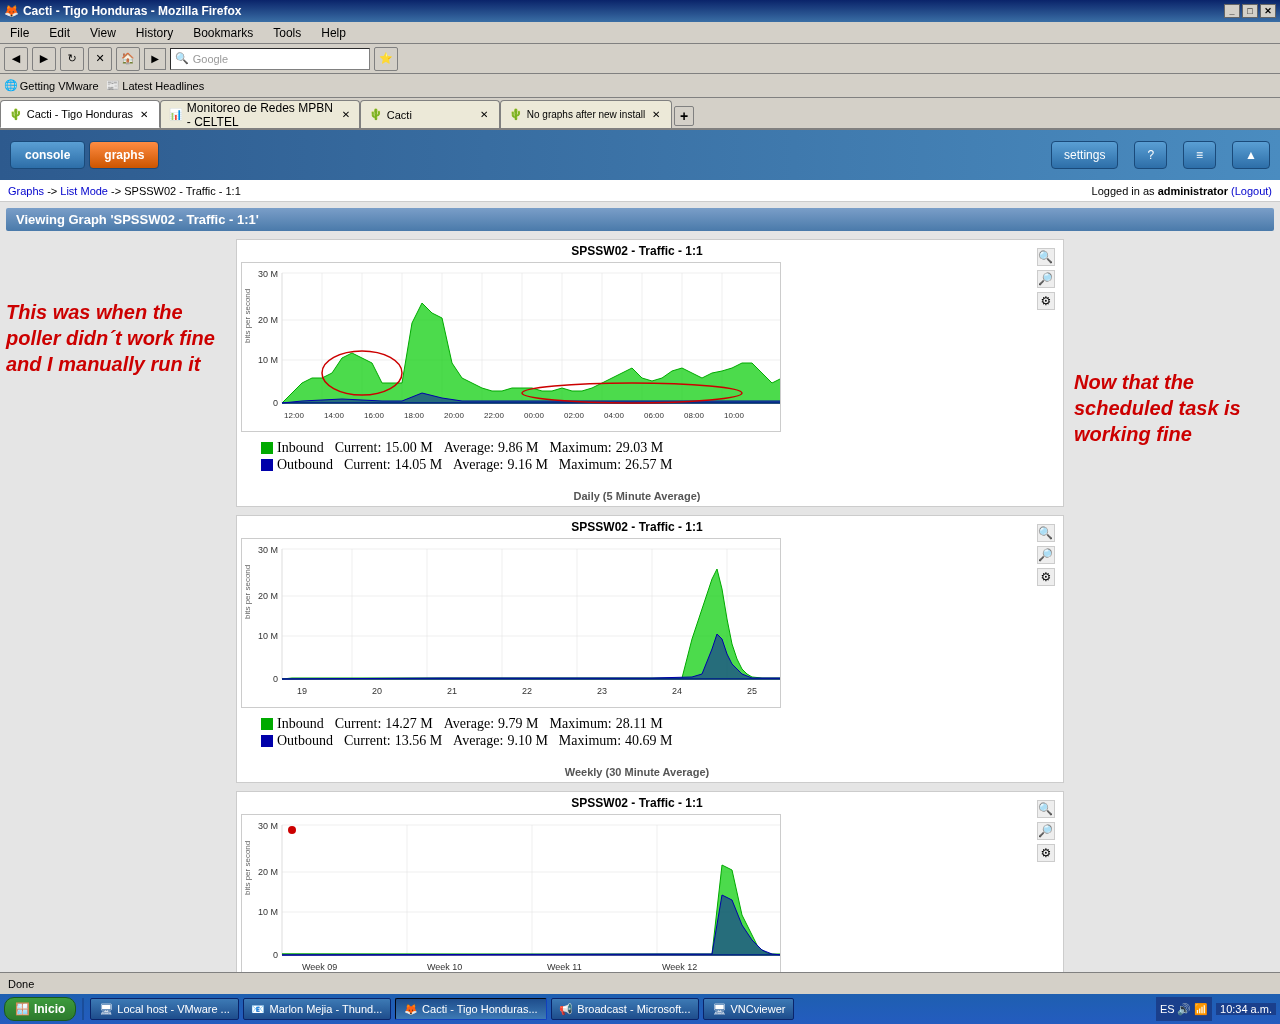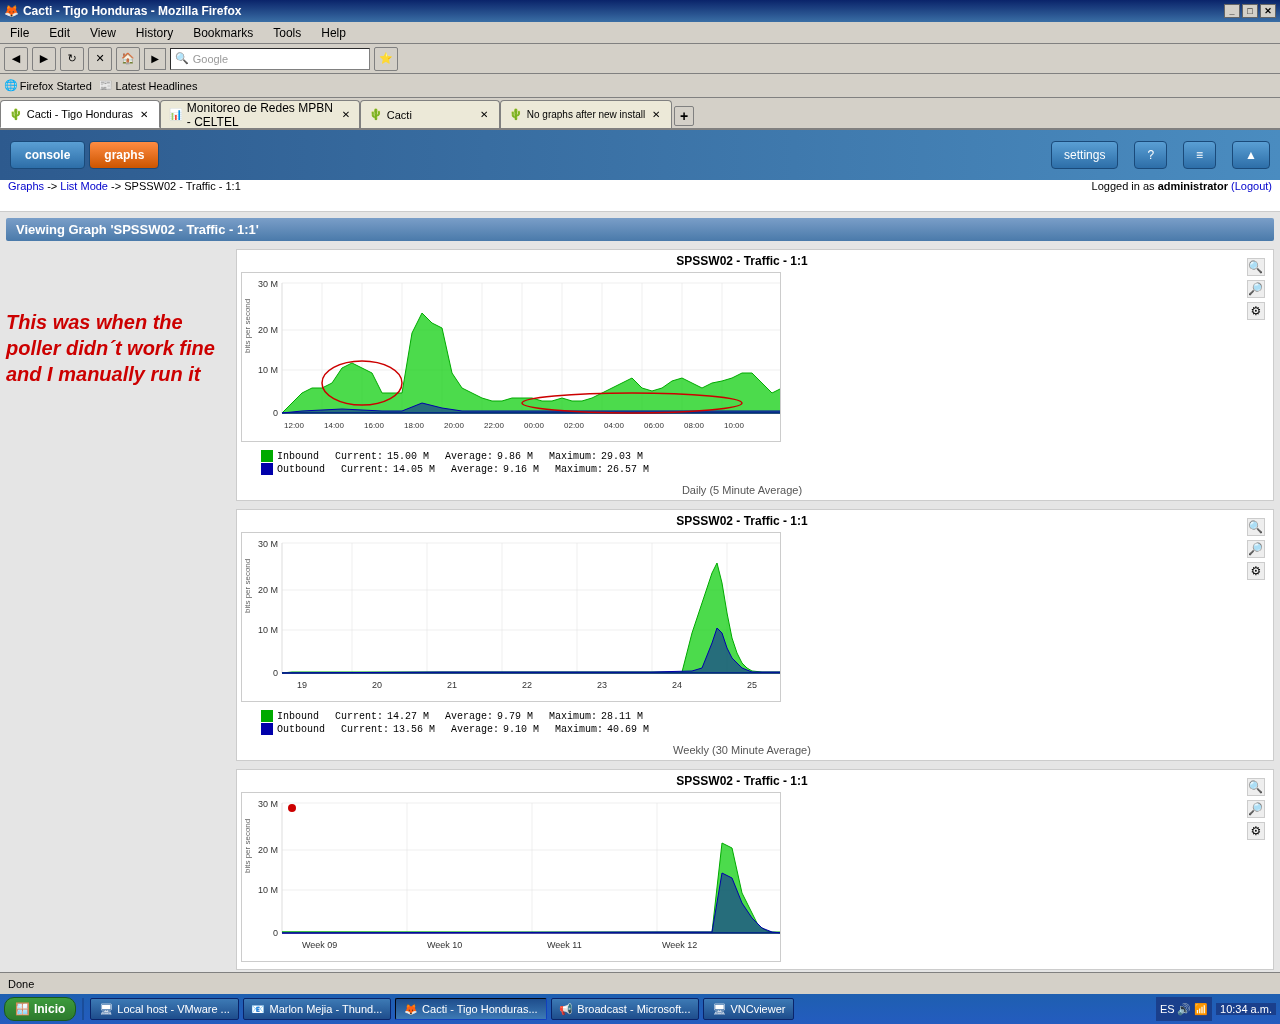--- a/index.html
+++ b/index.html
@@ -137,23 +137,23 @@
     .cacti-settings-buttons { display: flex; gap: 16px; }
     .cacti-settings-btn {
       background: linear-gradient(to bottom, #5a9fd4, #2d6ea8);
       color: white; border: 1px solid #1a4a7a; border-radius: 4px;
       padding: 6px 12px; font-size: 12px; cursor: pointer;
     }
 
     
     .breadcrumb {
       background: white;
-      height: 32px;
-      display: flex;
-      align-items: flex-start;
+      height: 22px;
+      display: flex;
+      align-items: center;
       padding: 0 8px;
       font-size: 11px;
       border-bottom: 1px solid #ccc;
       justify-content: space-between;
     }
     .breadcrumb a { color: #0000cc; text-decoration: none; }
     .logged-in { font-size: 11px; }
 
     
     .graph-viewer {
@@ -203,27 +203,28 @@
     .graph-title {
       text-align: center;
       font-weight: bold;
       font-size: 12px;
       margin-bottom: 4px;
     }
     .graph-subtitle {
       text-align: center;
       font-size: 11px;
       color: #555;
-      margin-top: 4px;
+      margin-top: 12px;
+      font-weight: bold;
     }
 
     .graph-legend {
-      font-size: 10px;
+      font-size: 14px;
       padding: 4px 20px;
-      font-family: Liberation Mono, monospace;
+      font-family: Liberation Serif, serif;
     }
     .legend-row { display: flex; align-items: center; gap: 4px; margin: 1px 0; }
     .legend-color { width: 12px; height: 12px; display: inline-block; }
 
     .graph-icons {
       display: flex;
       flex-direction: column;
       gap: 4px;
       padding: 4px;
       align-items: center;
@@ -338,21 +339,21 @@
   <div class="search-bar">
     <span>🔍</span>
     <span style="color:#999">Google</span>
   </div>
   <div class="nav-btn">⭐</div>
 </div>
 
 <div class="bookmarks-bar">
   <span class="bookmark-item">
     <span>🌐</span>
-    <span>Firefox Started</span>
+    <span>Getting VMware</span>
   </span>
   <span class="bookmark-item">
     <span>📰</span>
     <span>Latest Headlines</span>
   </span>
 </div>
 
 <div class="tab-bar">
   <div class="tab active">
     <span>🌵</span>
@@ -608,20 +609,23 @@
           <div class="graph-icons">
             <div class="graph-icon-btn" style="background:#eee; border:1px solid #ccc;">🔍</div>
             <div class="graph-icon-btn" style="background:#eee; border:1px solid #ccc;">🔎</div>
             <div class="graph-icon-btn" style="background:#eee; border:1px solid #ccc;">⚙</div>
           </div>
         </div>
       </div>
 
     </div>
 
+    <div class="right-annotation">
+      <div class="annotation-text">Now that the scheduled task is working fine</div>
+    </div>
 
   </div>
 
 </div>
 
 <div class="status-bar">
   <span>Done</span>
 </div>
 
 <div class="taskbar">

